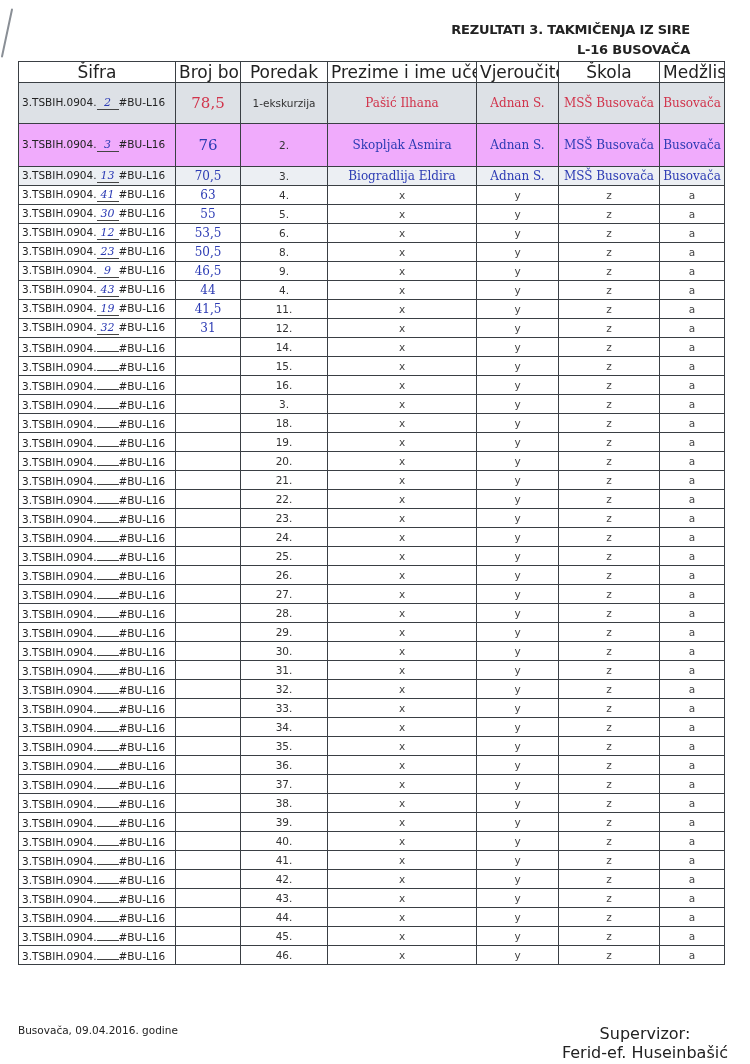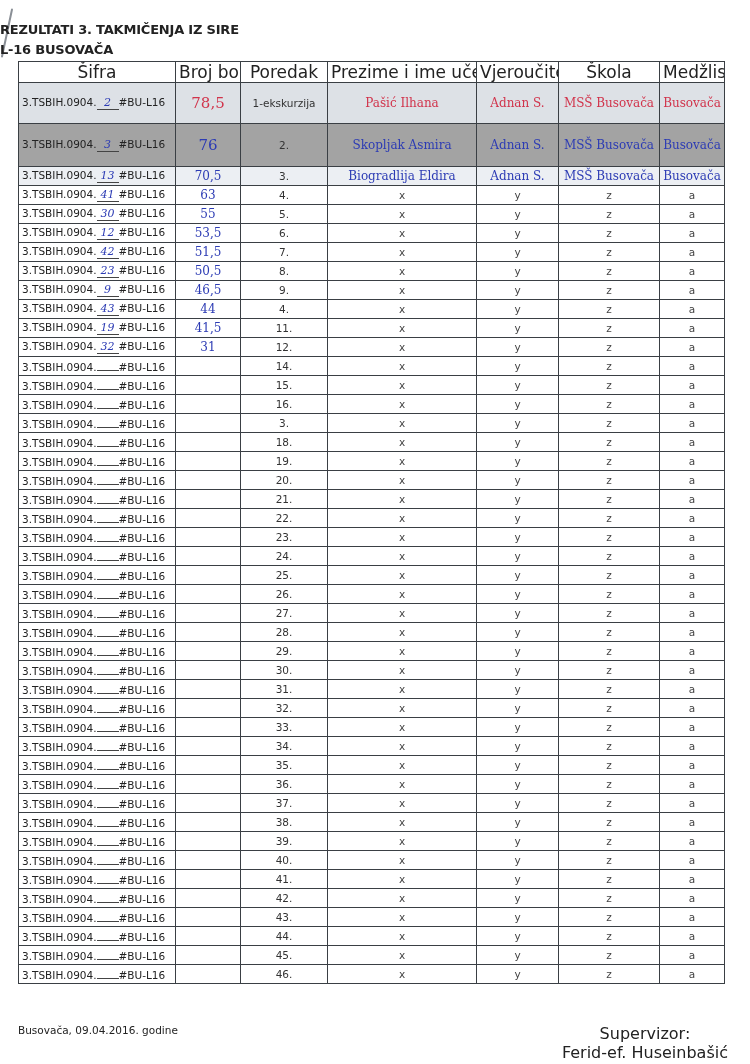--- a/index.html
+++ b/index.html
@@ -1,35 +1,35 @@
 <!DOCTYPE html>
 <html><head>
 <meta charset="utf-8">
 <style>
   html, body { margin:0; padding:0; background:#ffffff; }
   body { width:750px; height:1064px; position:relative; overflow:hidden; font-family:"Liberation Sans", sans-serif; color:#222; }
   .pen-mark { position:absolute; left:6px; top:8px; width:2px; height:50px; background:#8a8f96; transform:rotate(12deg); border-radius:1px; }
-  .title { position:absolute; left:0; width:690px; text-align:left; font-family:"DejaVu Sans", sans-serif; font-weight:bold; font-size:13px; color:#222; letter-spacing:-0.2px; }
+  .title { position:absolute; left:0; width:690px; text-align:right; font-family:"DejaVu Sans", sans-serif; font-weight:bold; font-size:13px; color:#222; letter-spacing:-0.2px; }
   .title1 { top:22px; }
   .title2 { top:42px; }
   table.results { position:absolute; left:18px; top:61px; width:706px; border-collapse:collapse; table-layout:fixed; font-family:"DejaVu Sans", sans-serif; }
   table.results td, table.results th { border:1px solid #3a3f44; padding:0 3px; font-size:10.5px; white-space:nowrap; overflow:hidden; }
   table.results th { font-weight:normal; height:17px; text-align:center; font-size:17px; color:#222; }
   th.c-sifra { text-align:left; }
   th.c-broj { font-size:9px; text-align:left; }
   th.c-poredak { text-align:left;margin-left:28px; }
   td { height:18px; text-align:center; color:#333; }
   td.c-sifra { text-align:left; font-size:10.5px; color:#222; }
   .num-hw { font-family:"DejaVu Serif", serif; font-style:italic; color:#2c3bb4; font-size:11px; display:inline-block; min-width:22px; border-bottom:1px solid #444; text-align:center; line-height:12px; }
   .num-blank { display:inline-block; min-width:22px; border-bottom:1px solid #444; height:10px; vertical-align:baseline; }
   .hw { font-family:"DejaVu Serif", serif; color:#2c3bb4; font-size:12px; }
   .hw-red { color:#d1334b; }
   .hw-big { font-size:15px; }
   tr.tall1 td { height:40px; background:#dde1e6; }
-  tr.tall2 td { height:42px; background:#a3a3a3; }
+  tr.tall2 td { height:42px; background:#f0abfc; }
   tr.tint td { background:#eceff3; }
   td.c-x, td.c-y, td.c-z, td.c-a { font-size:10px; color:#444; }
   .footer-left { position:absolute; left:18px; top:1024px; font-family:"DejaVu Sans", sans-serif; font-size:10.5px; color:#222; }
   .footer-right { position:absolute; right:22px; top:1024px; text-align:center; font-family:"DejaVu Sans", sans-serif; font-size:16px; color:#222; line-height:19px; }
 </style>
 </head>
 <body>
 
 <div class="pen-mark"></div>
 <div class="title title1">REZULTATI 3. TAKMIČENJA IZ SIRE</div>
@@ -105,29 +105,20 @@
       <tr>
         <td class="c-sifra"><span>3.TSBIH.0904.</span><span class="num-hw">12</span><span>#BU-L16</span></td>
         <td><span class="hw">53,5</span></td>
         <td>6.</td>
         <td class="c-x">x</td>
         <td class="c-y">y</td>
         <td class="c-z">z</td>
         <td class="c-a">a</td>
       </tr>
       <tr>
-        <td class="c-sifra"><span>3.TSBIH.0904.</span><span class="num-hw">42</span><span>#BU-L16</span></td>
-        <td><span class="hw">51,5</span></td>
-        <td>7.</td>
-        <td class="c-x">x</td>
-        <td class="c-y">y</td>
-        <td class="c-z">z</td>
-        <td class="c-a">a</td>
-      </tr>
-      <tr>
         <td class="c-sifra"><span>3.TSBIH.0904.</span><span class="num-hw">23</span><span>#BU-L16</span></td>
         <td><span class="hw">50,5</span></td>
         <td>8.</td>
         <td class="c-x">x</td>
         <td class="c-y">y</td>
         <td class="c-z">z</td>
         <td class="c-a">a</td>
       </tr>
       <tr>
         <td class="c-sifra"><span>3.TSBIH.0904.</span><span class="num-hw">9</span><span>#BU-L16</span></td>

